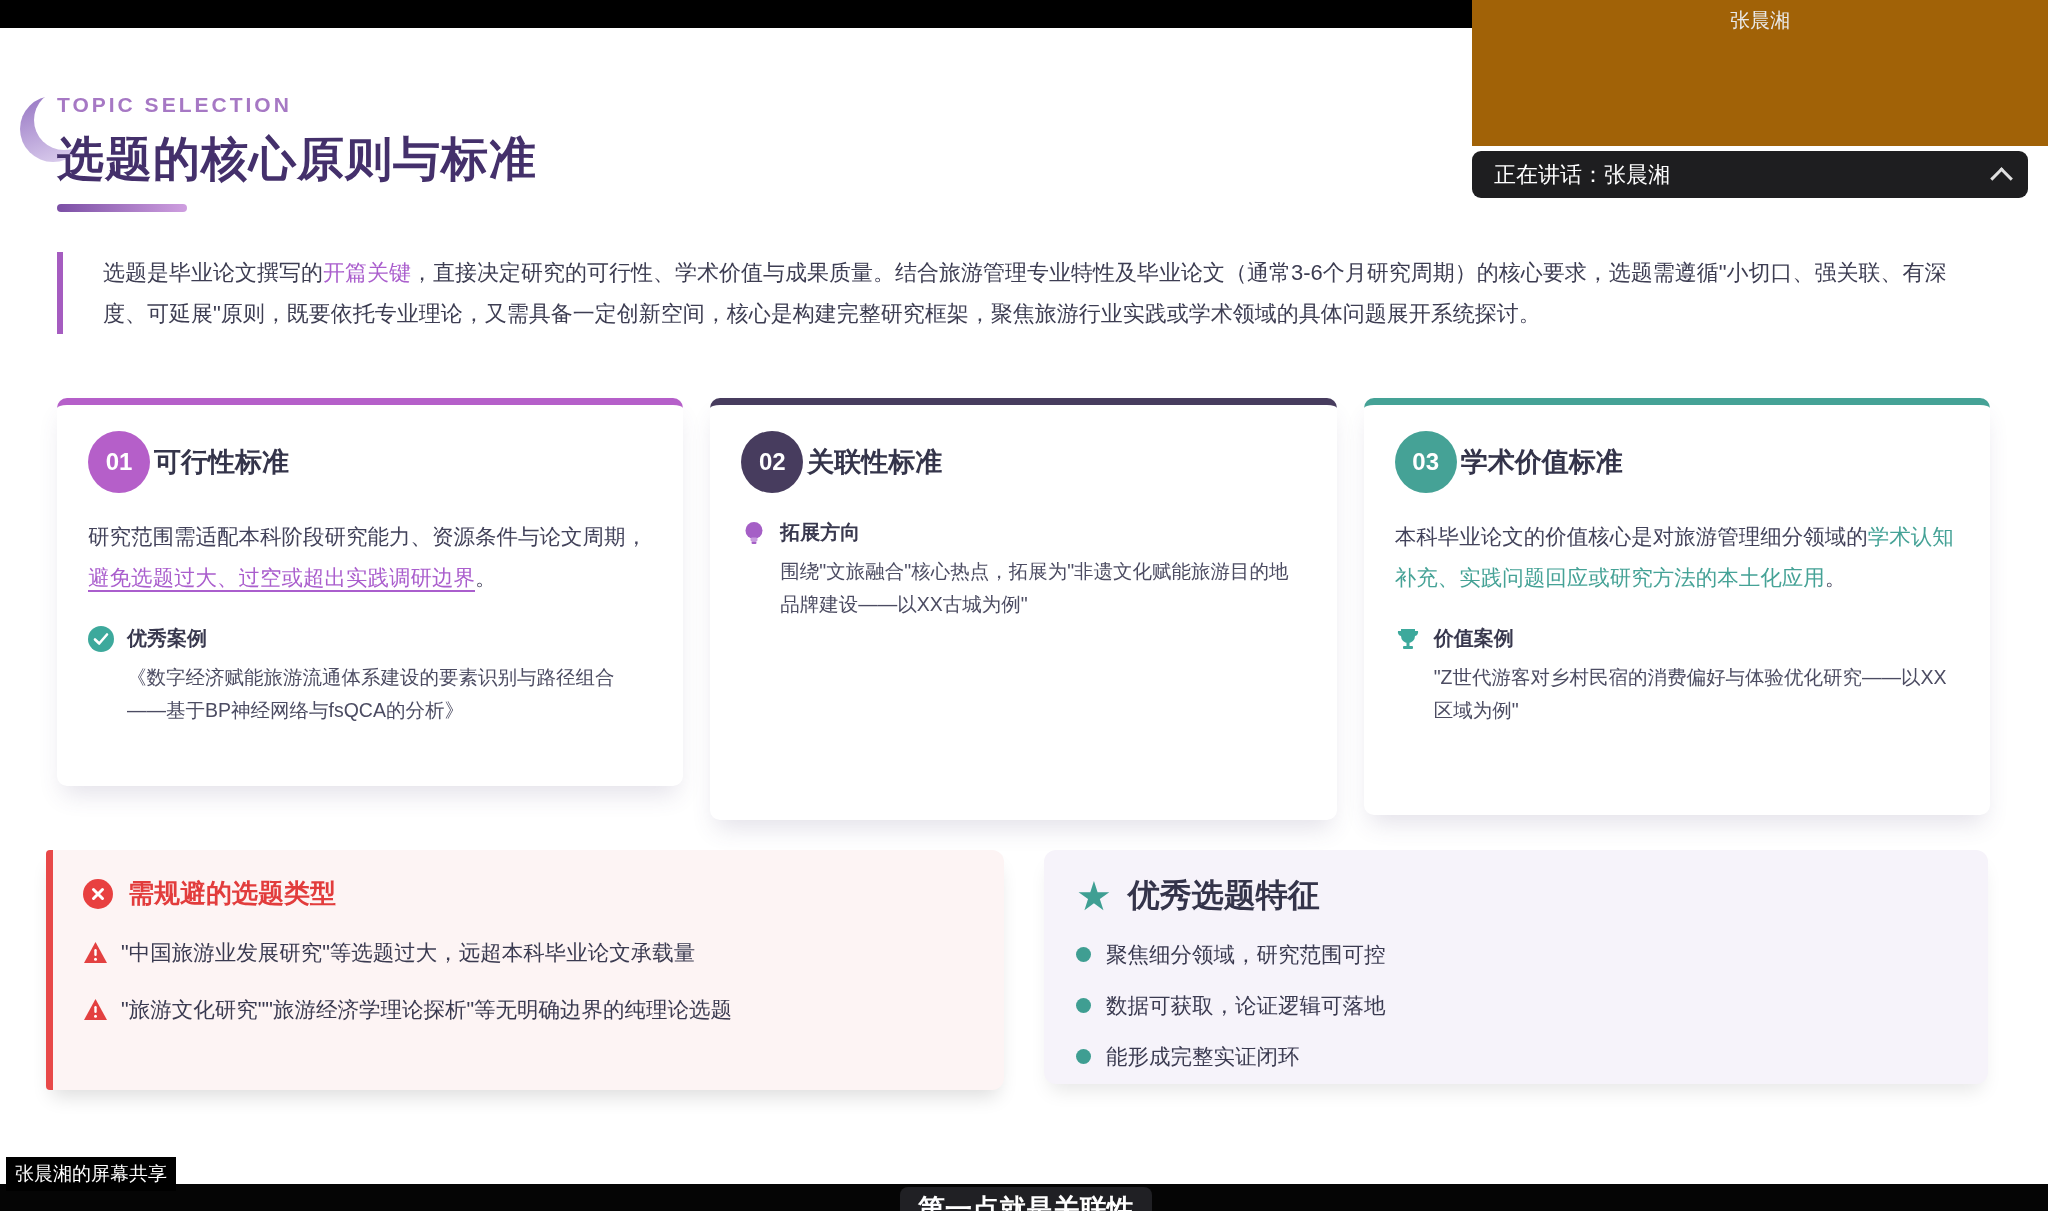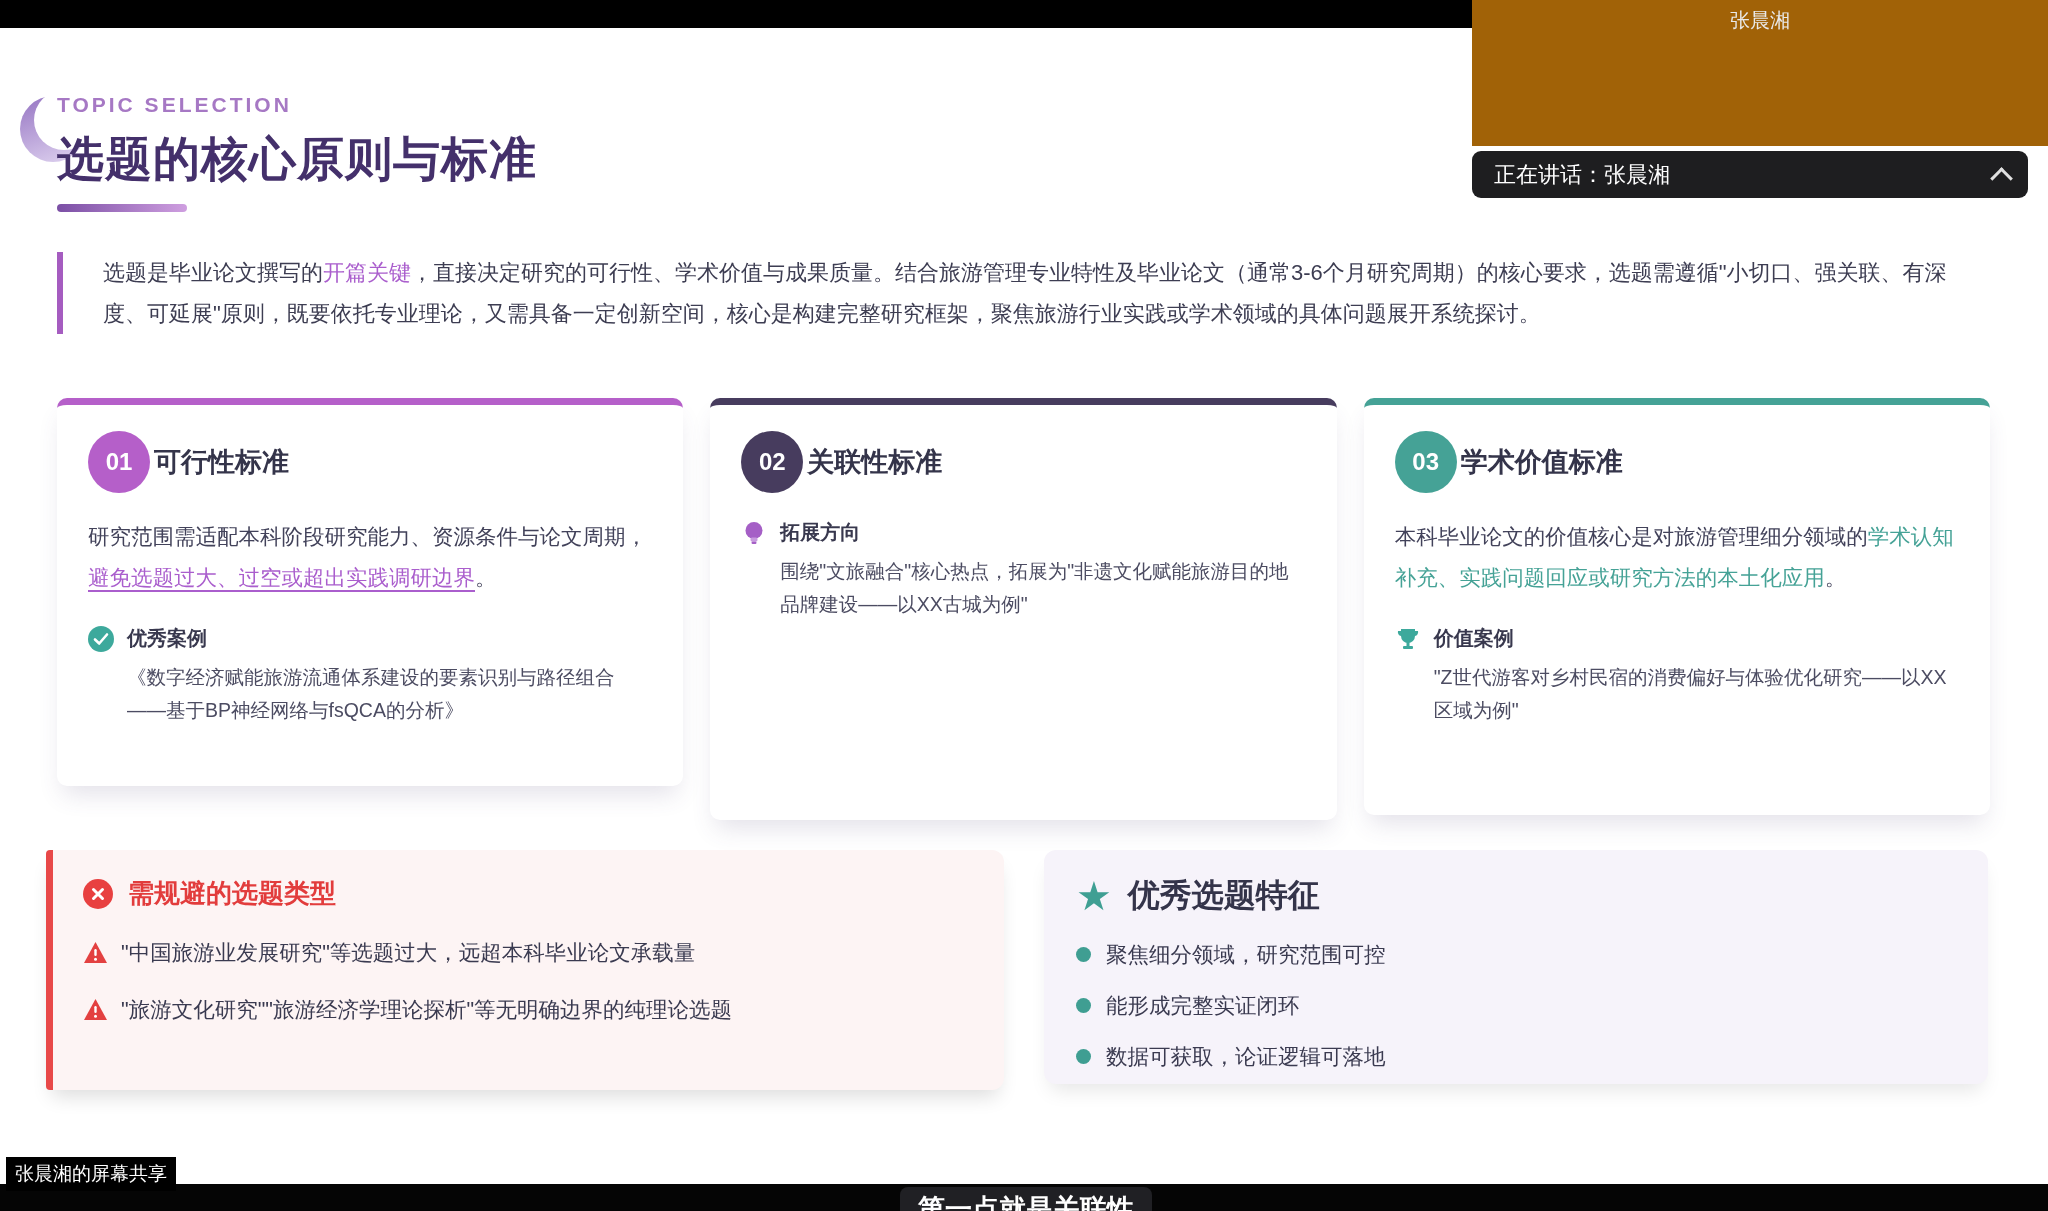--- a/index.html
+++ b/index.html
@@ -223,25 +223,25 @@
   <div class="good-head">
     <span class="star-glyph">★</span>
     <span class="good-title">优秀选题特征</span>
   </div>
   <div class="good-item">
     <span class="dot"></span>
     <span class="good-item-text">聚焦细分领域，研究范围可控</span>
   </div>
   <div class="good-item">
     <span class="dot"></span>
-    <span class="good-item-text">能形成完整实证闭环</span>
+    <span class="good-item-text">数据可获取，论证逻辑可落地</span>
   </div>
   <div class="good-item">
     <span class="dot"></span>
-    <span class="good-item-text">数据可获取，论证逻辑可落地</span>
+    <span class="good-item-text">能形成完整实证闭环</span>
   </div>
 </div>
 
 <div class="video-tile">
   <div class="video-name">张晨湘</div>
 </div>
 <div class="speaking-bar">
   <span class="speaking-label">正在讲话：张晨湘</span>
   <span class="chevron-up"></span>
 </div>

